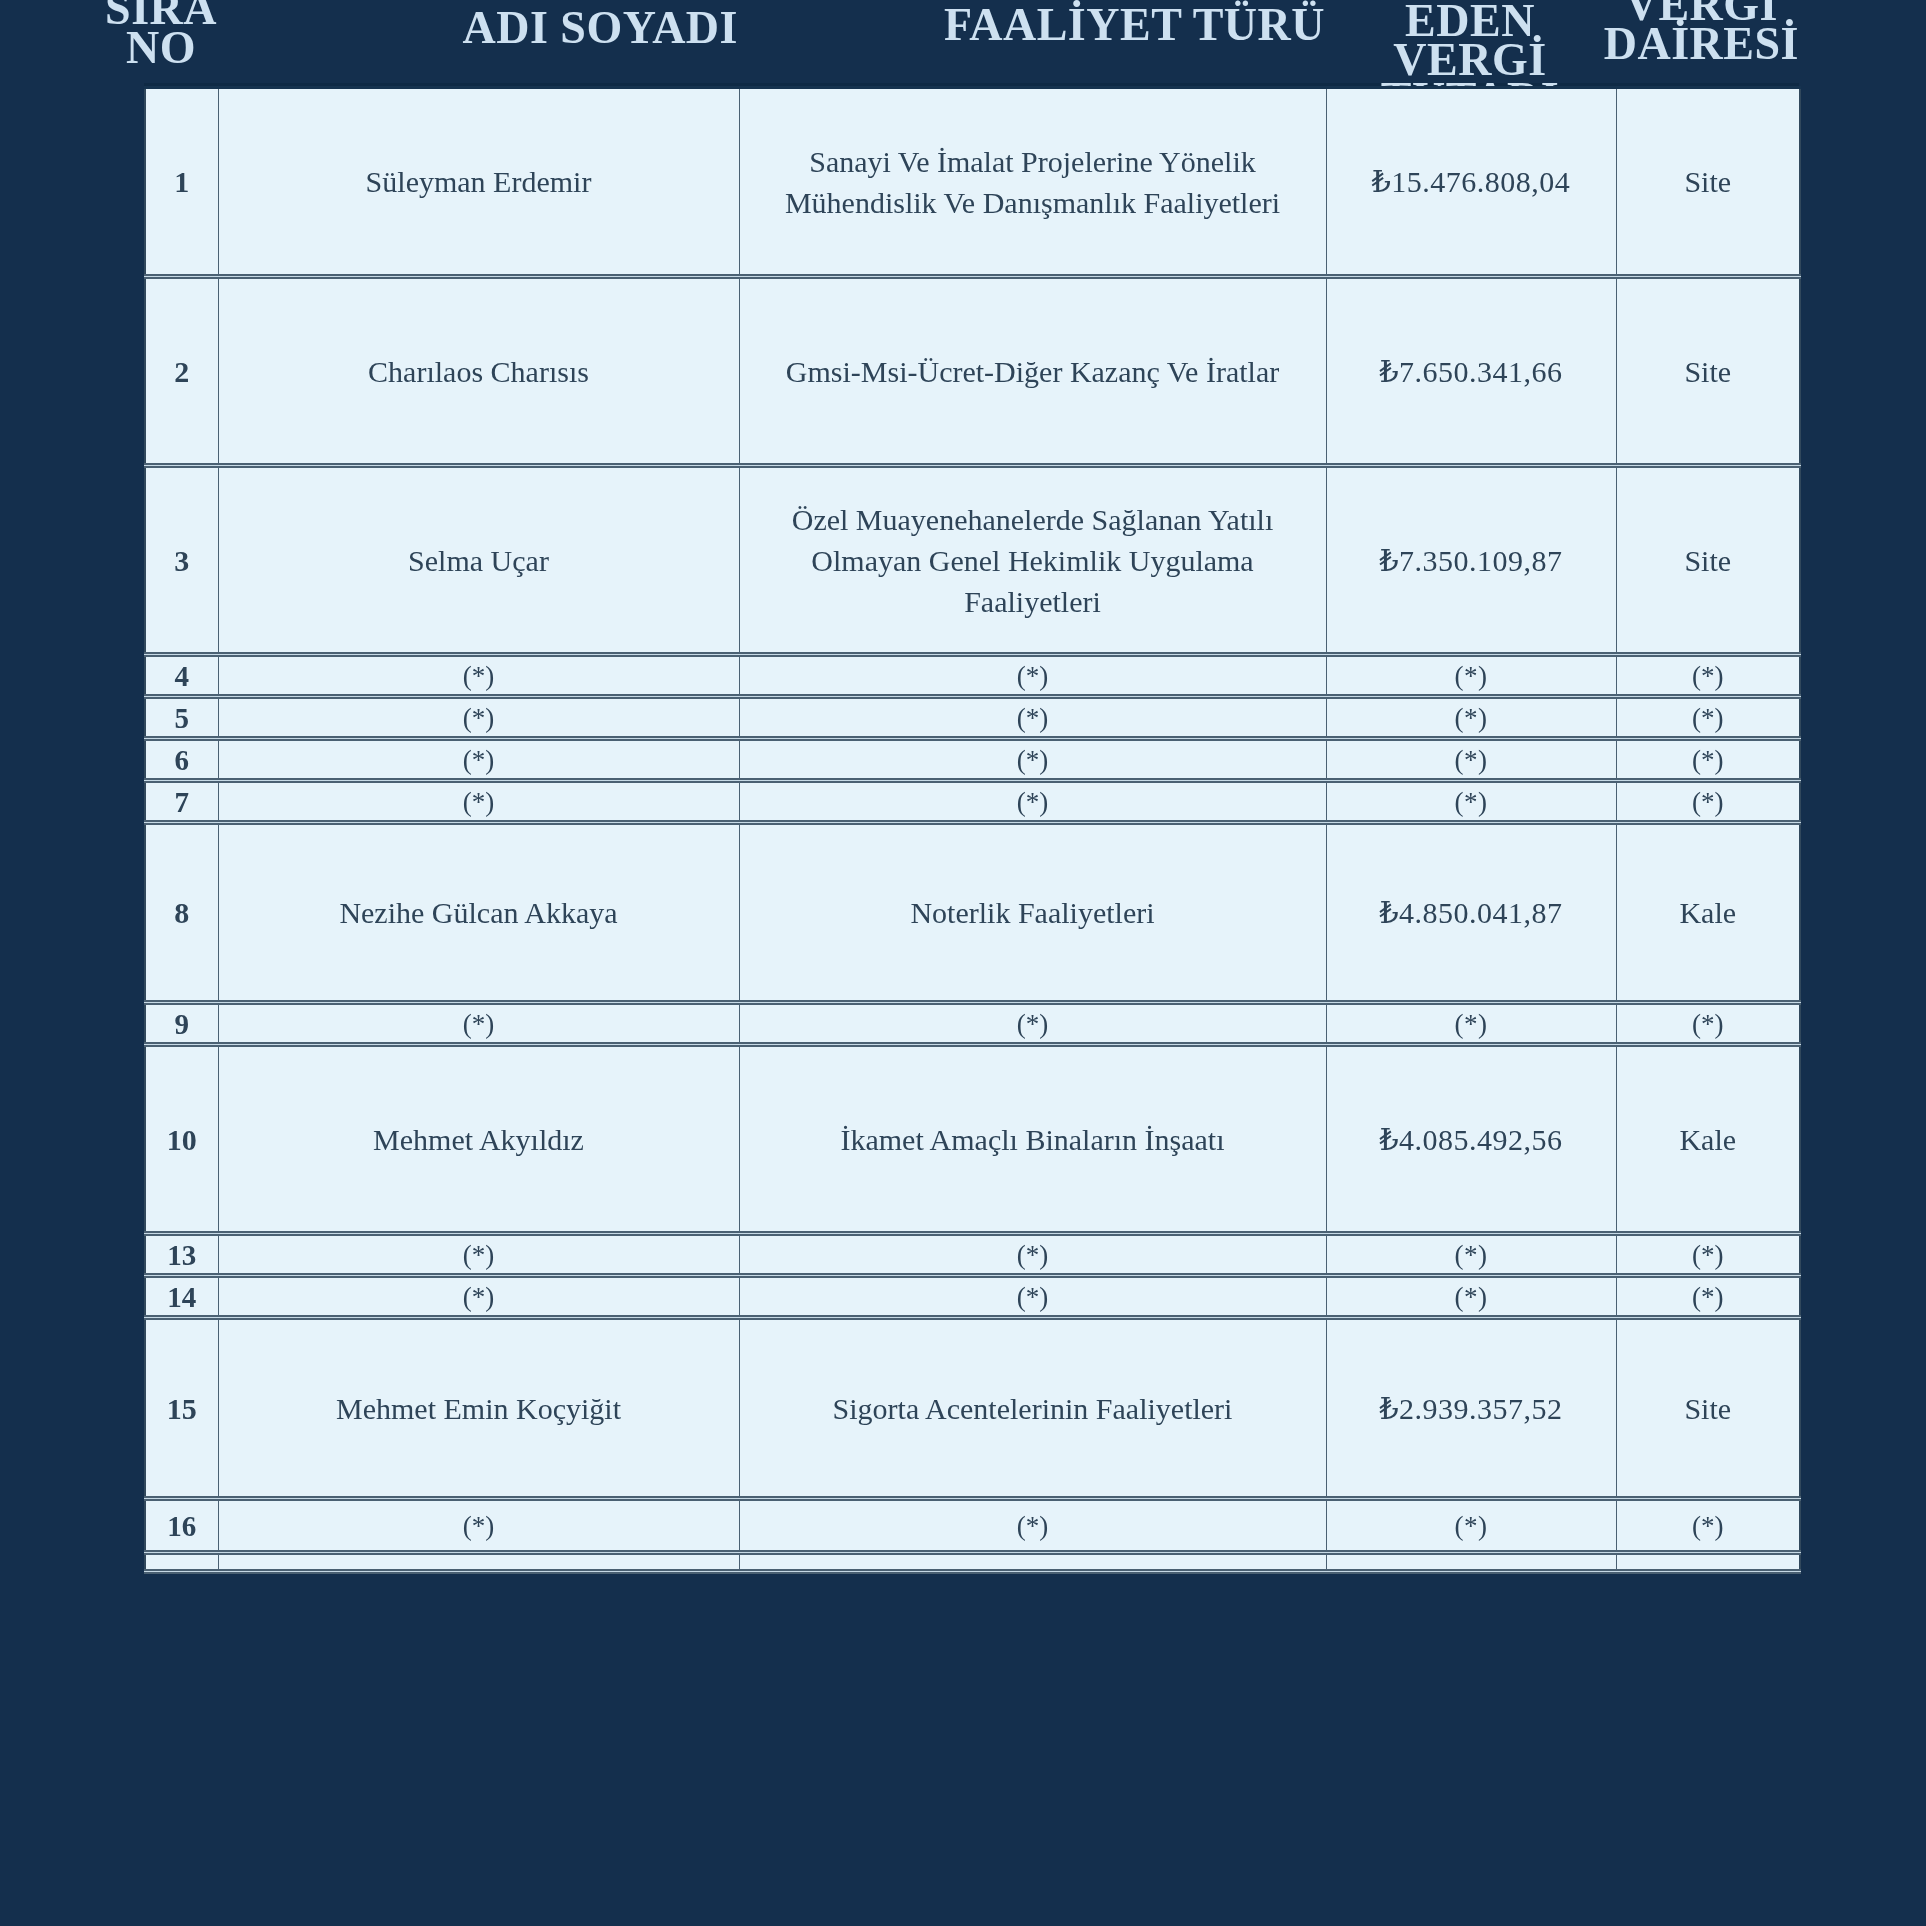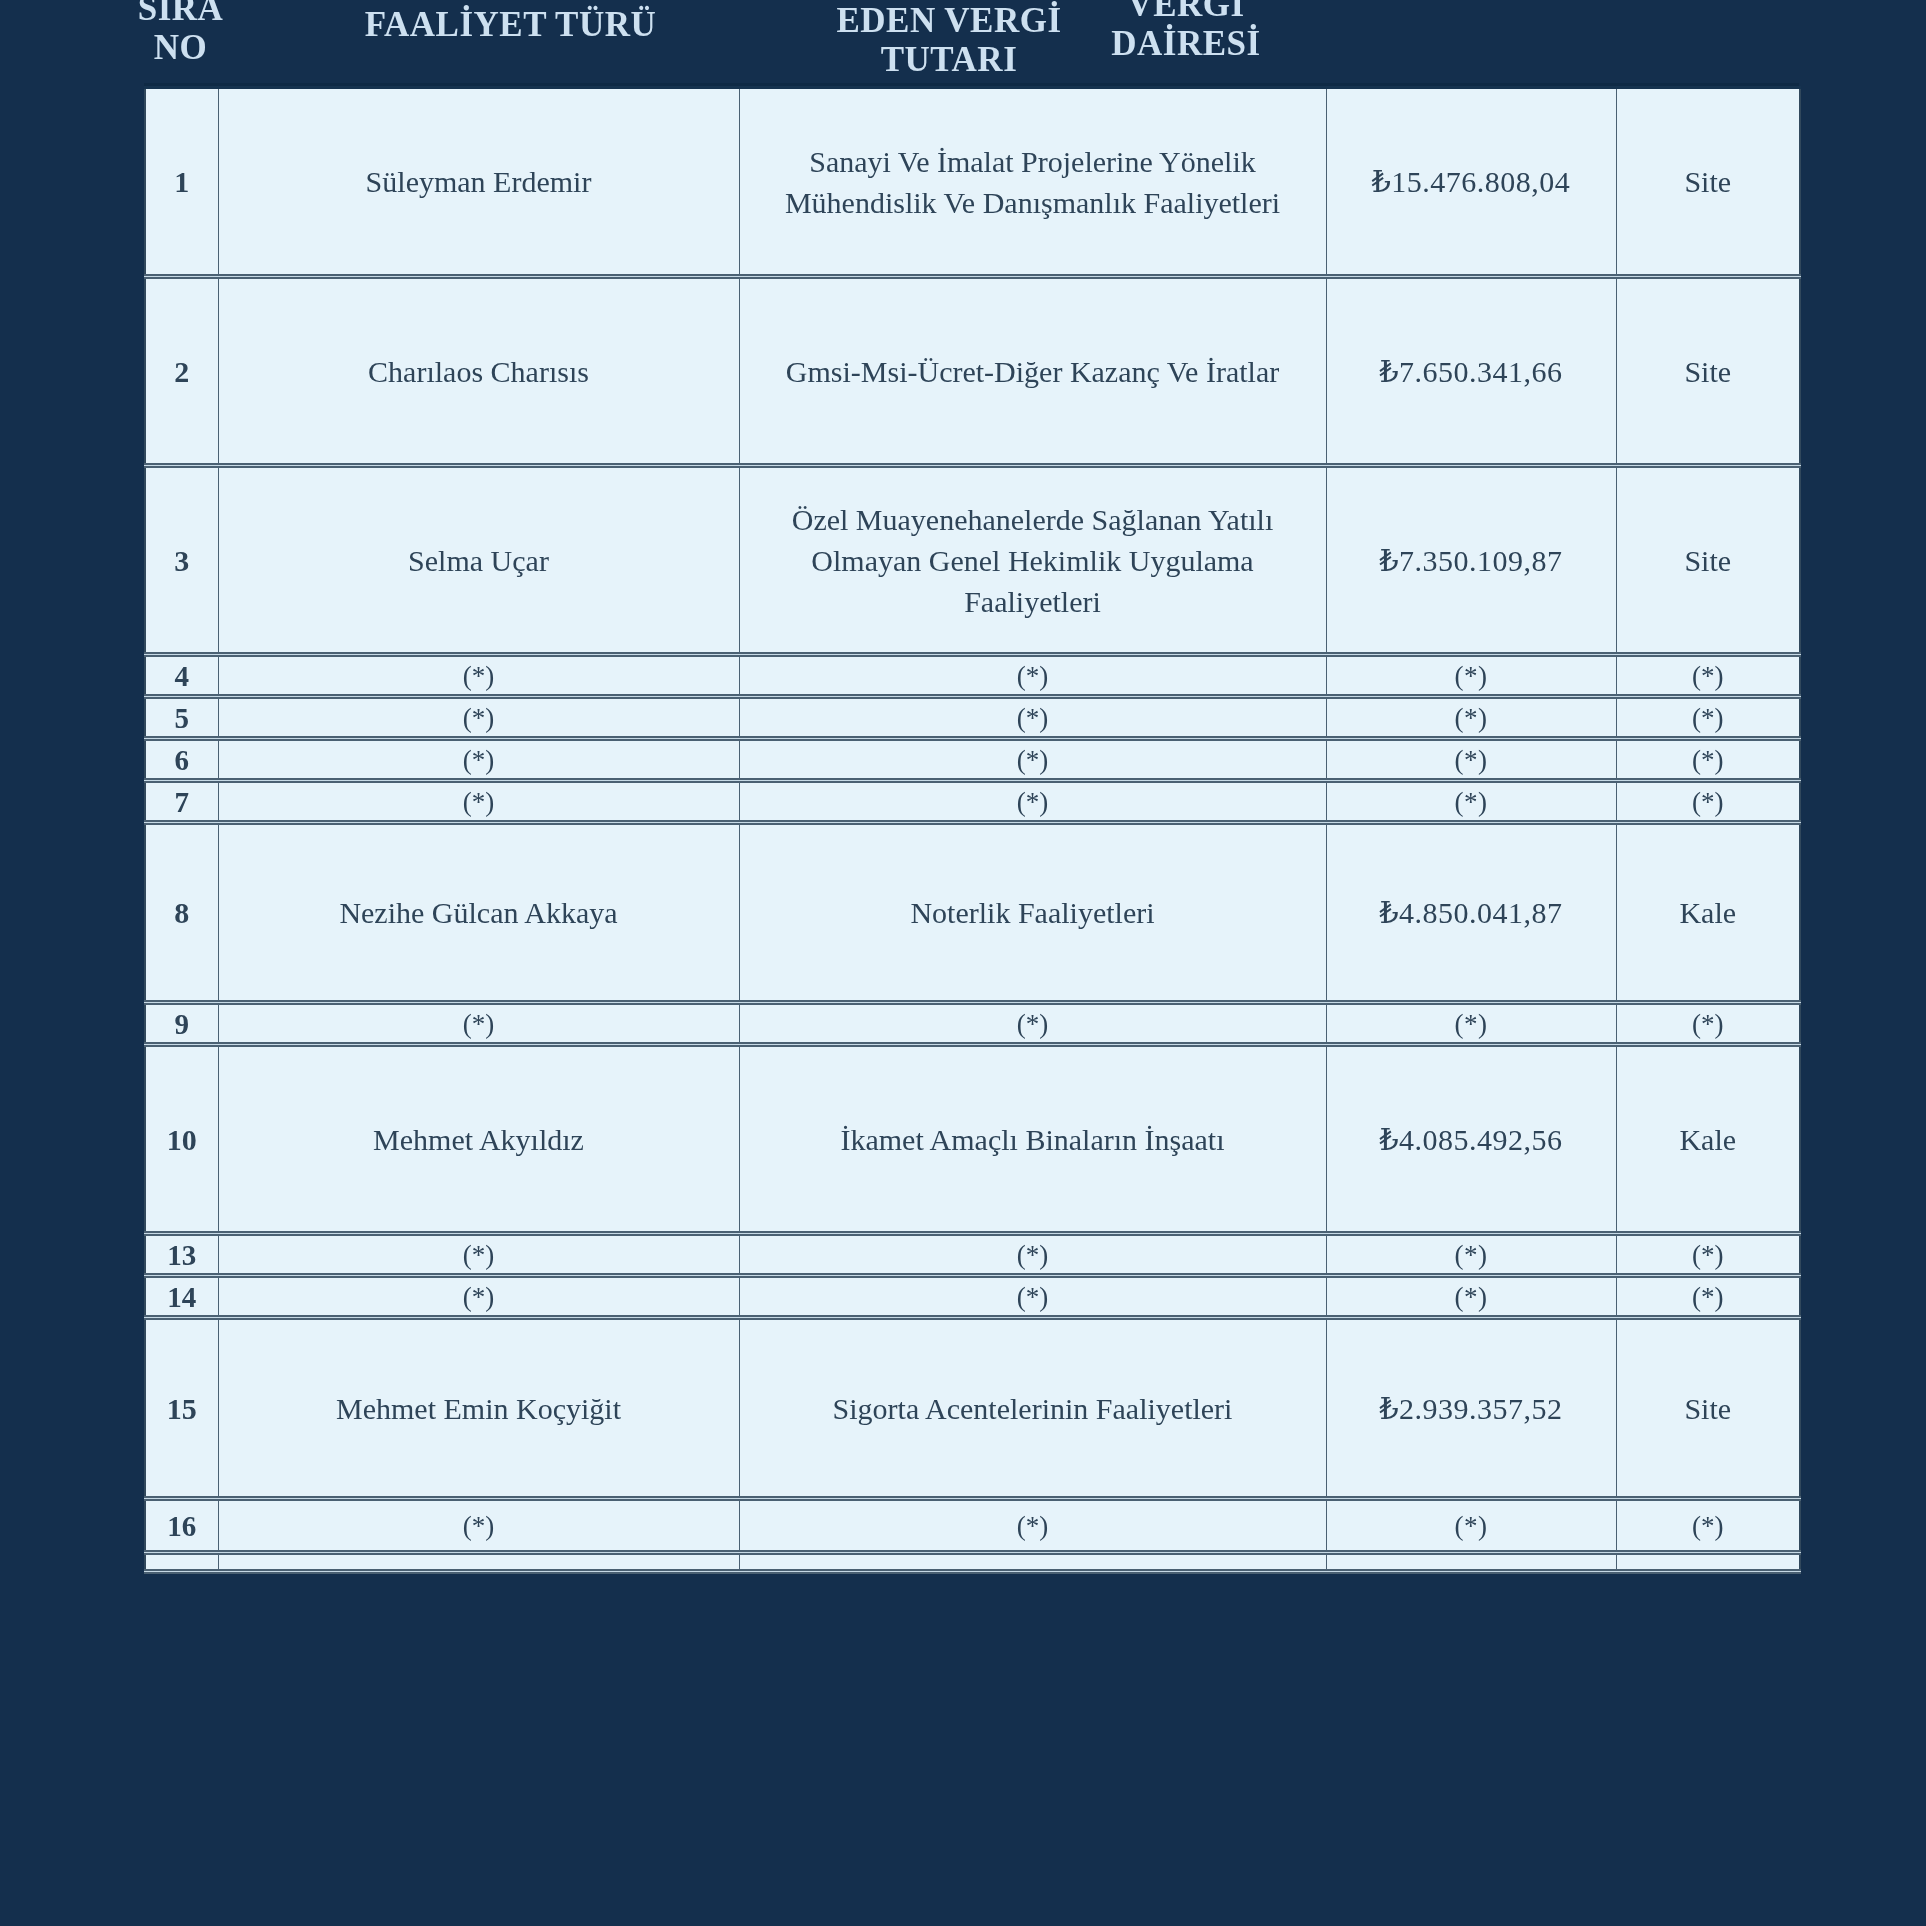--- a/index.html
+++ b/index.html
@@ -21,25 +21,25 @@
     left: 144px;
     top: 0;
     width: 1655px;
     height: 86px;
     display: flex;
     border-bottom: 3.7px solid #0f2a45;
     box-sizing: border-box;
   }
   .hcell {
     display: flex;
-    justify-content: center;
+    justify-content: flex-end;
     align-items: flex-start;
     color: #cde0f0;
     font-weight: bold;
-    font-size: 35px;
+    font-size: 46px;
     line-height: 39px;
     text-align: center;
     letter-spacing: 0.5px;
   }
   .hlabel { white-space: pre-line; display: block; }
   .c0 { width: 73px;  }
   .c1 { width: 521px; }
   .c2 { width: 587px; }
   .c3 { width: 290px; }
   .c4 { width: 184px; }
@@ -92,20 +92,23 @@
   tr.sliver{ height: 19px; }
 </style>
 </head>
 <body>
 
 <div class="header">
   <div class="hcell c0 h0">
       <span class="hlabel">SIRA
 NO</span>
     </div>
+  <div class="hcell c1 h1">
+      <span class="hlabel">ADI SOYADI</span>
+    </div>
   <div class="hcell c2 h2">
       <span class="hlabel">FAALİYET TÜRÜ</span>
     </div>
   <div class="hcell c3 h3">
       <span class="hlabel">EDEN VERGİ
 TUTARI</span>
     </div>
   <div class="hcell c4 h4">
       <span class="hlabel">VERGİ
 DAİRESİ</span>

